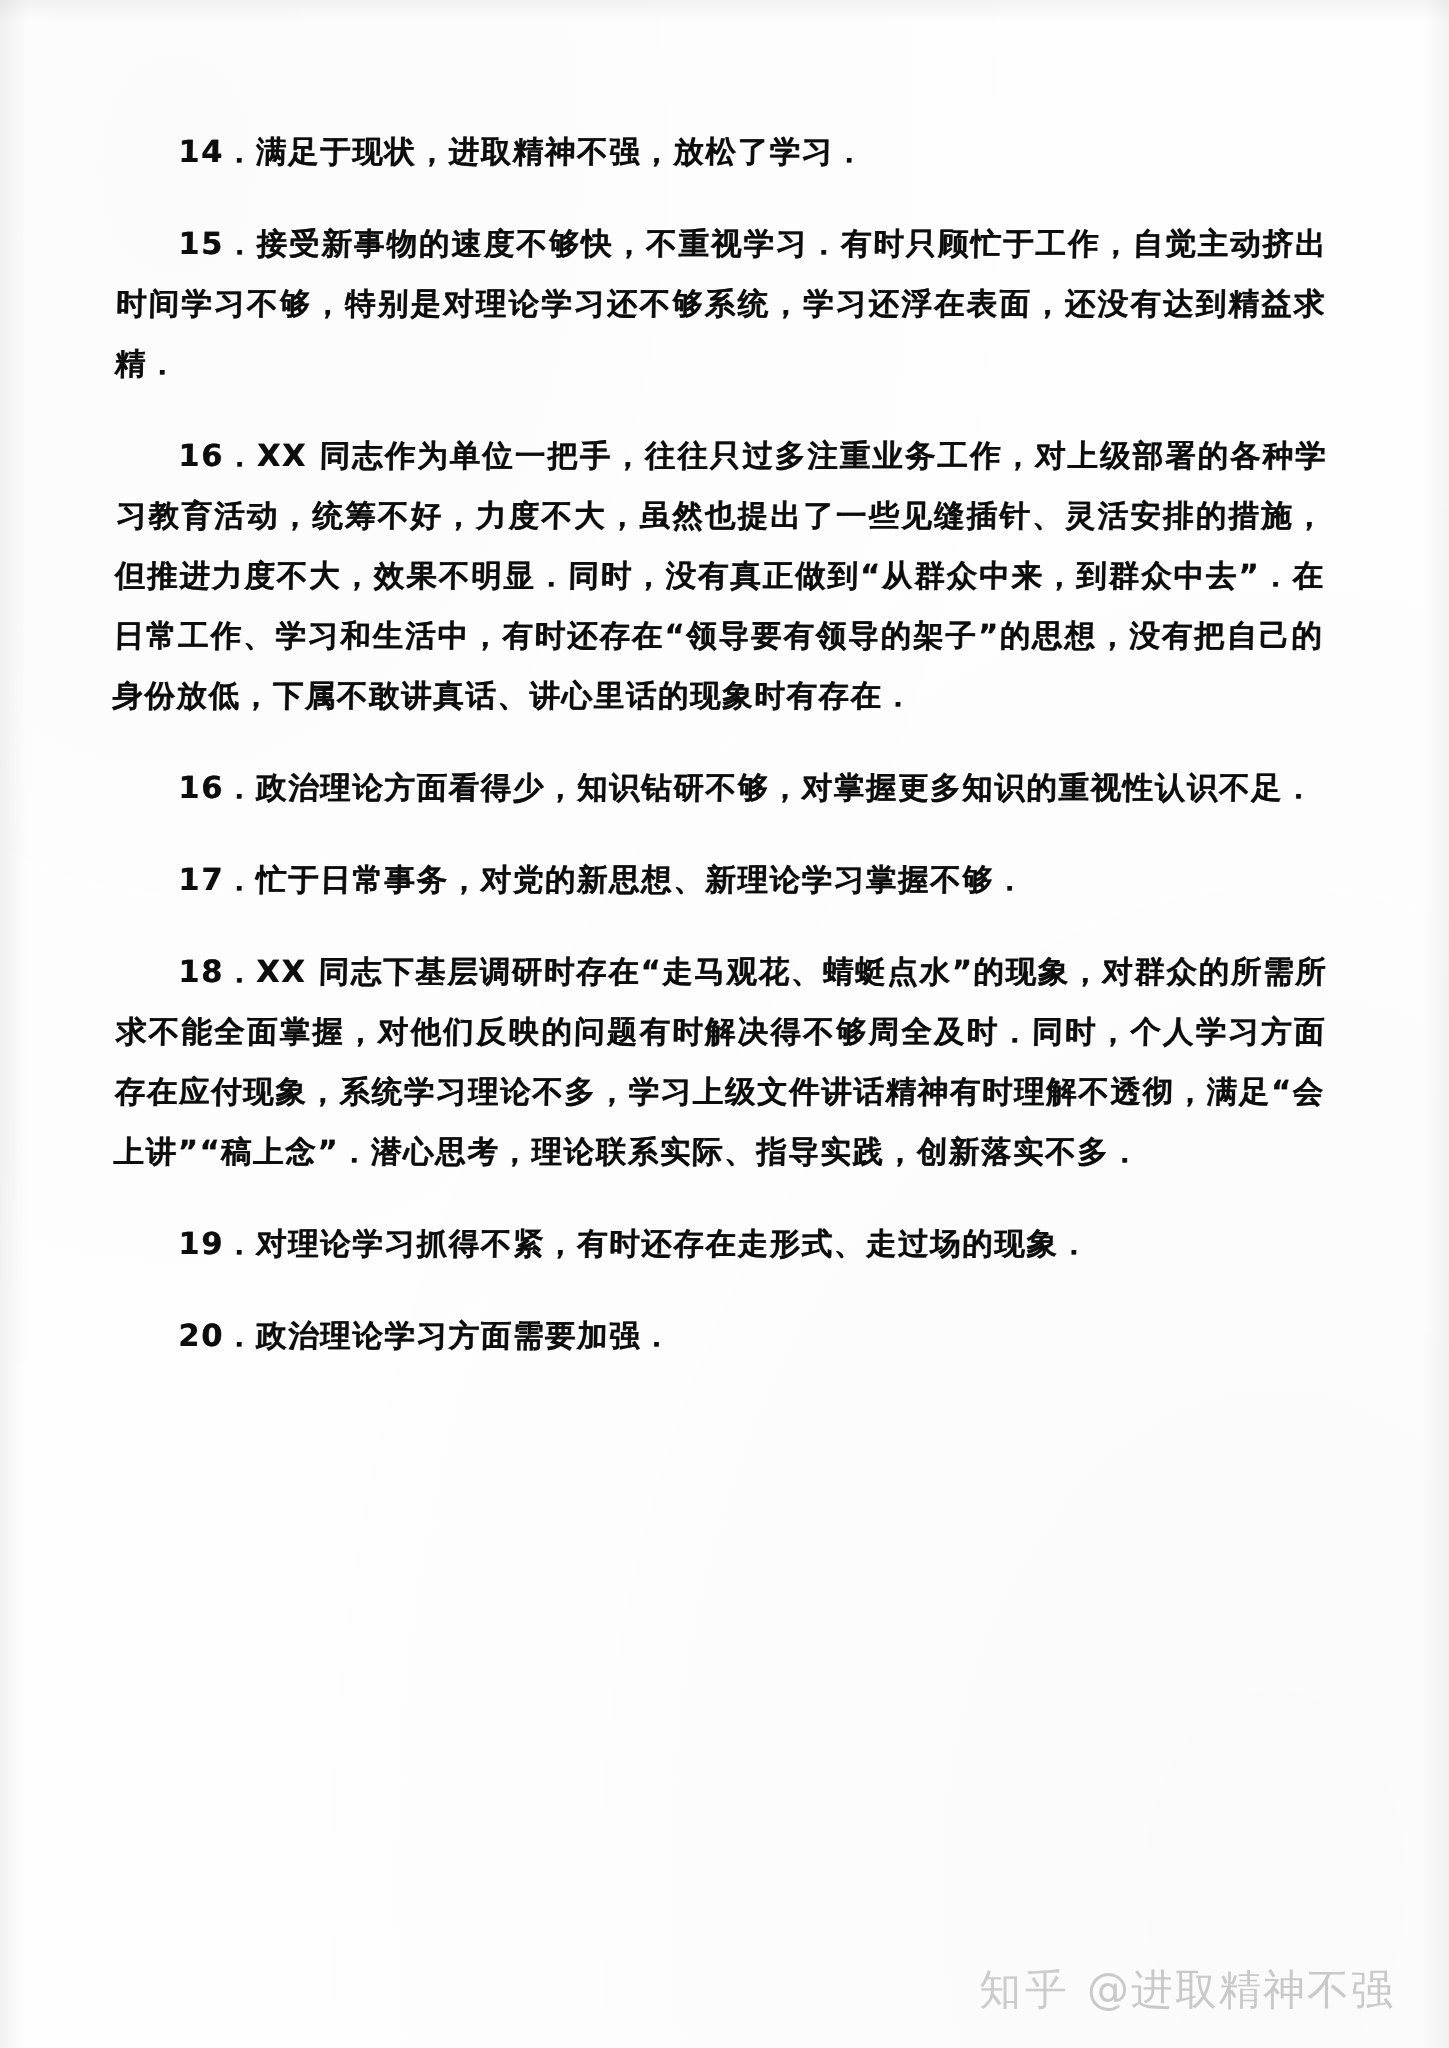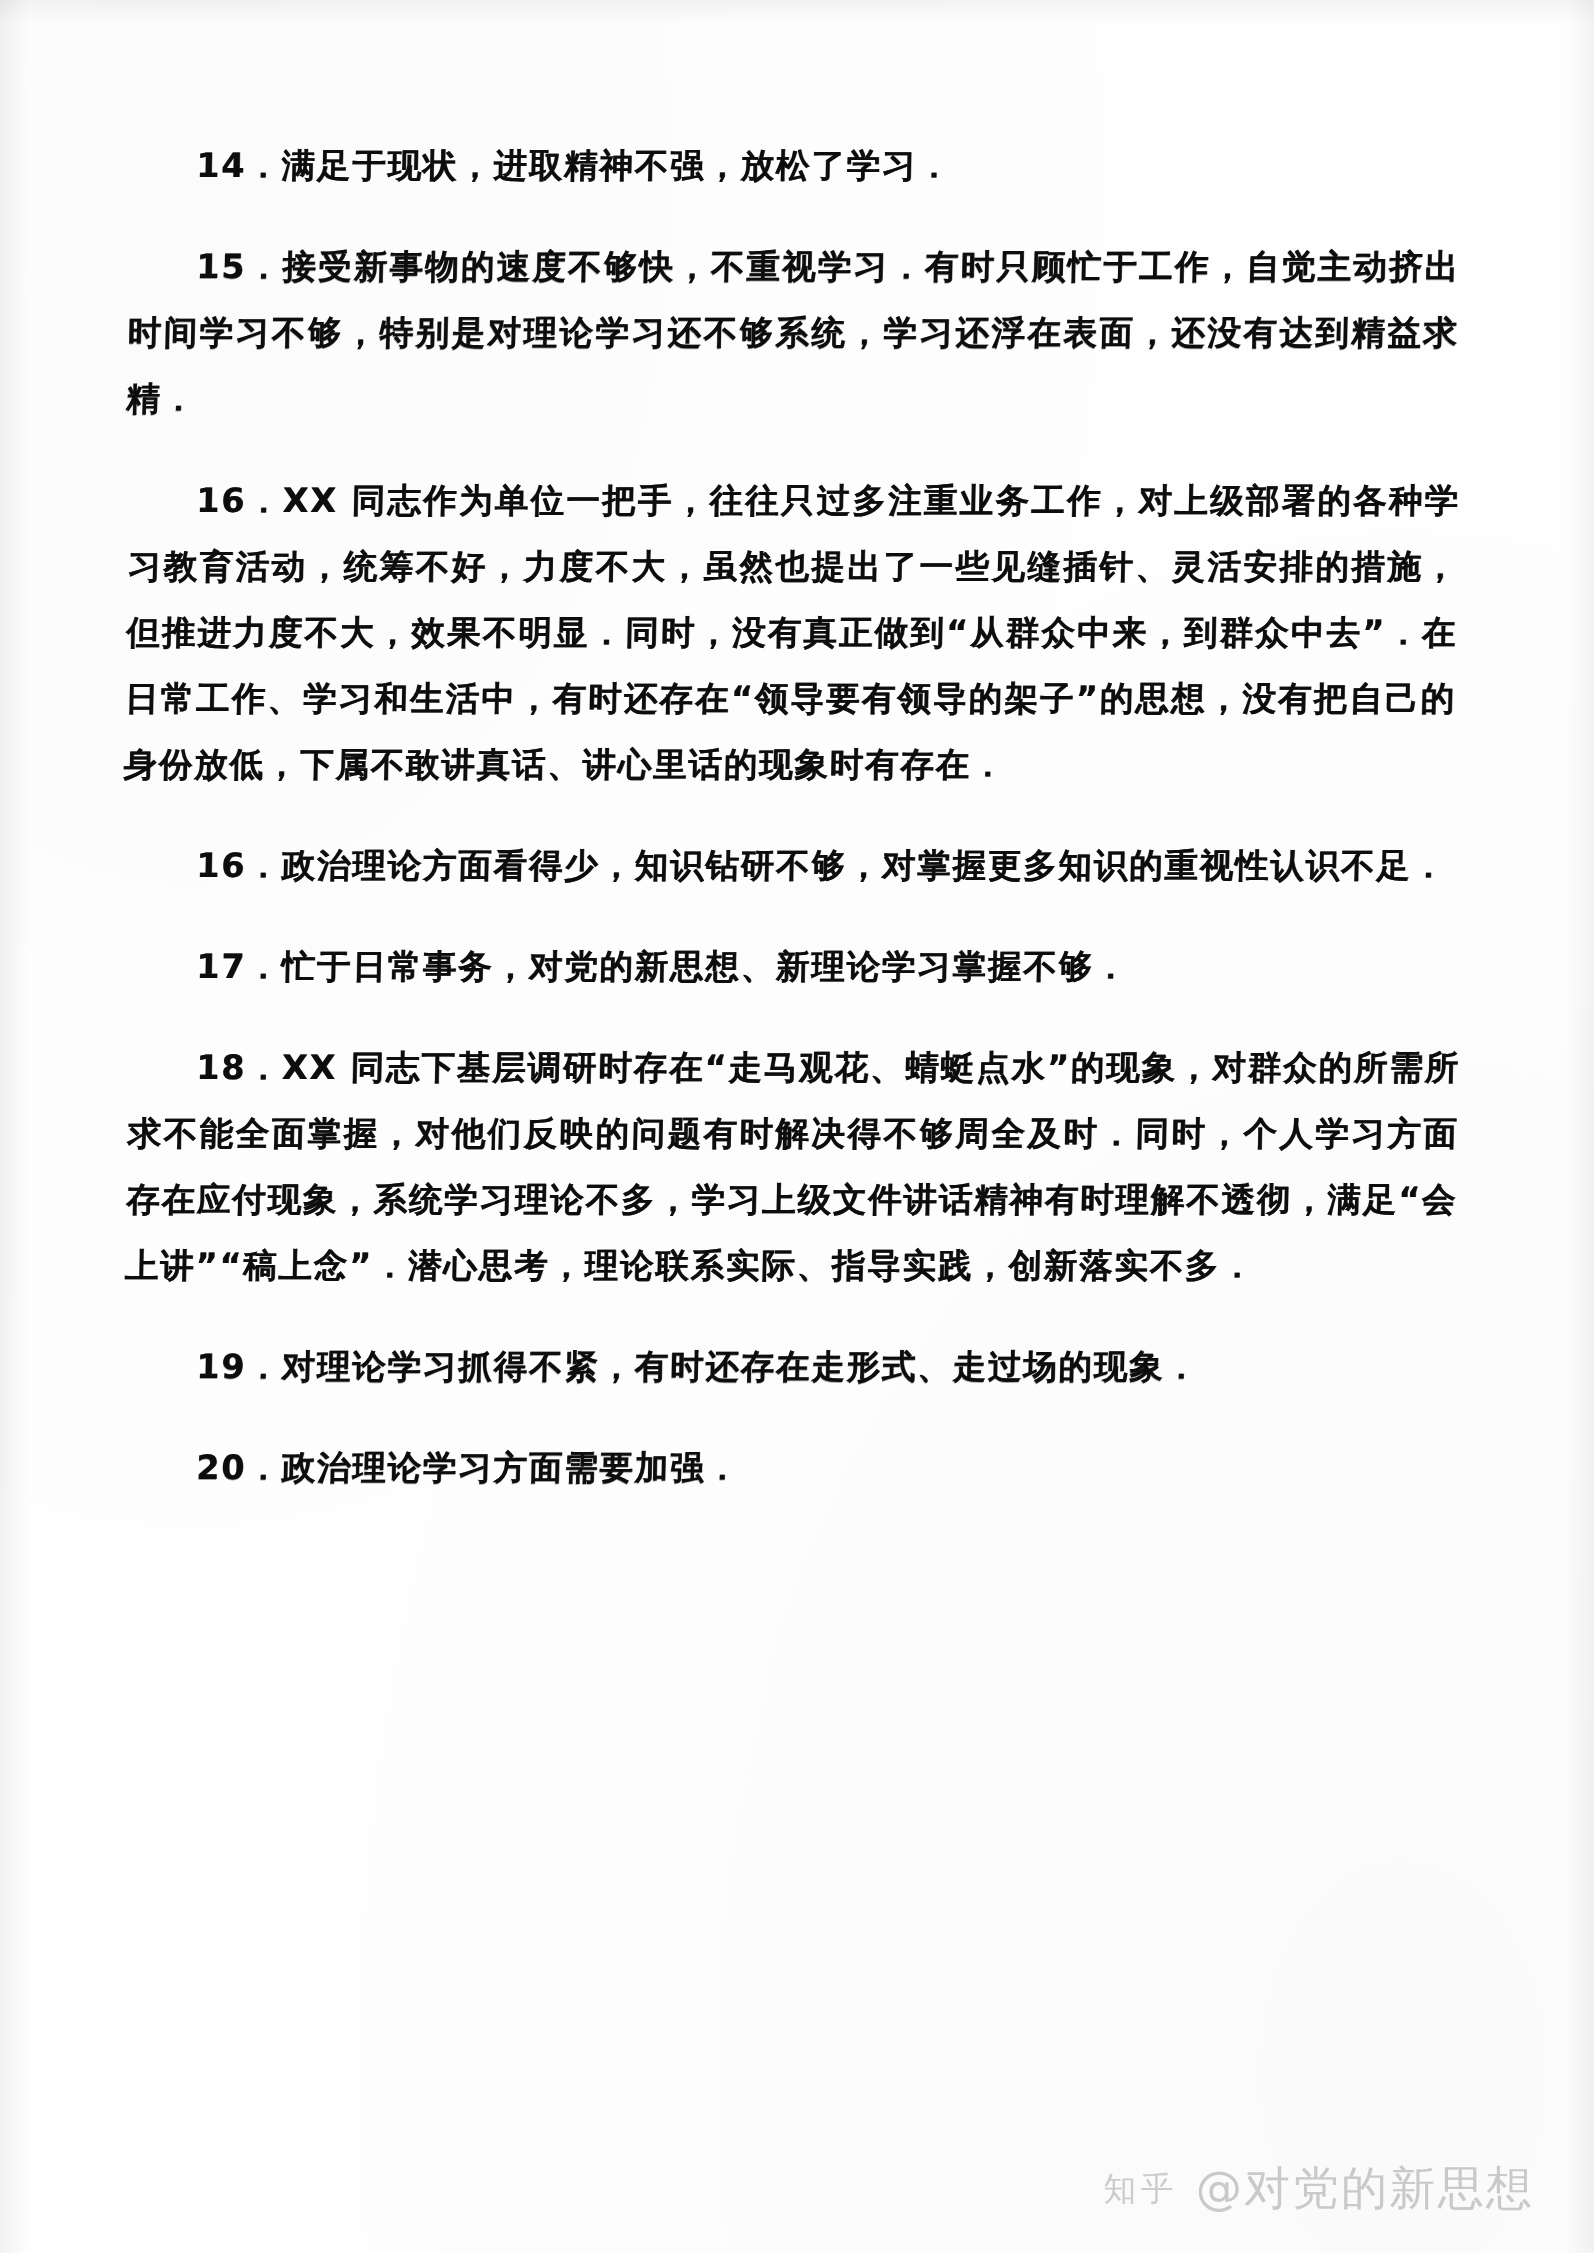--- a/index.html
+++ b/index.html
@@ -96,21 +96,21 @@
     align-items: center;
     gap: 16px;
     color: #c9c9c9;
     font-size: 42px;
     letter-spacing: 2px;
     font-family: "DejaVu Sans", "Liberation Sans", sans-serif;
     user-select: none;
     white-space: nowrap;
   }
   #watermark .wm-logo {
-    font-size: 30px;
+    font-size: 42px;
     color: #cccccc;
     letter-spacing: 4px;
   }
   #watermark .wm-handle {
     font-size: 42px;
     color: #c9c9c9;
   }
 </style>
 </head>
 <body>
@@ -136,16 +136,16 @@
     <p class="para">18．XX 同志下基层调研时存在“走马观花、蜻蜓点水”的现象，对群众的所需所求不能全面掌握，对他们反映的问题有时解决得不够周全及时．同时，个人学习方面存在应付现象，系统学习理论不多，学习上级文件讲话精神有时理解不透彻，满足“会上讲”“稿上念”．潜心思考，理论联系实际、指导实践，创新落实不多．</p>
 
     <p class="para">19．对理论学习抓得不紧，有时还存在走形式、走过场的现象．</p>
 
     <p class="para">20．政治理论学习方面需要加强．</p>
 
   </div>
 
   <div id="watermark">
     <span class="wm-logo">知乎</span>
-    <span class="wm-handle">@对党的新思想</span>
+    <span class="wm-handle">@进取精神不强</span>
   </div>
 
 </div>
 
 </body></html>

